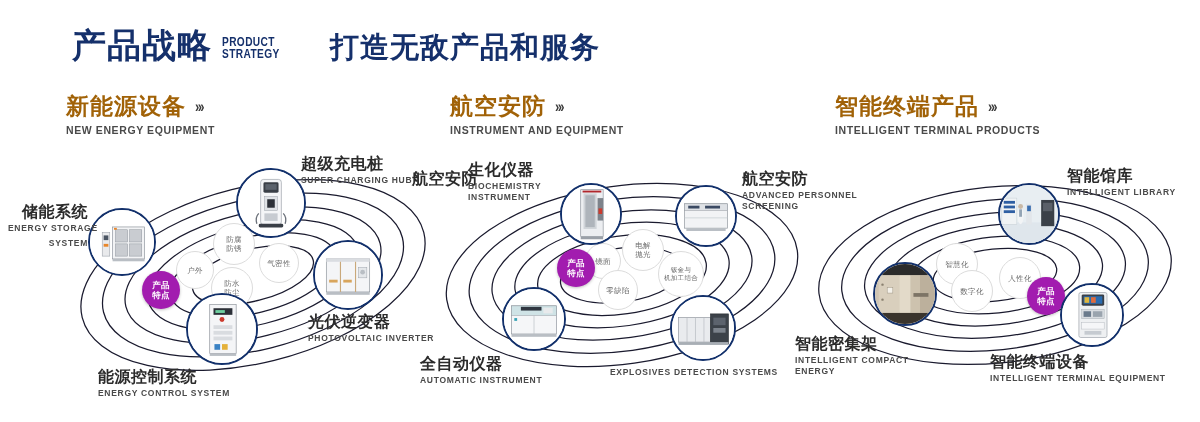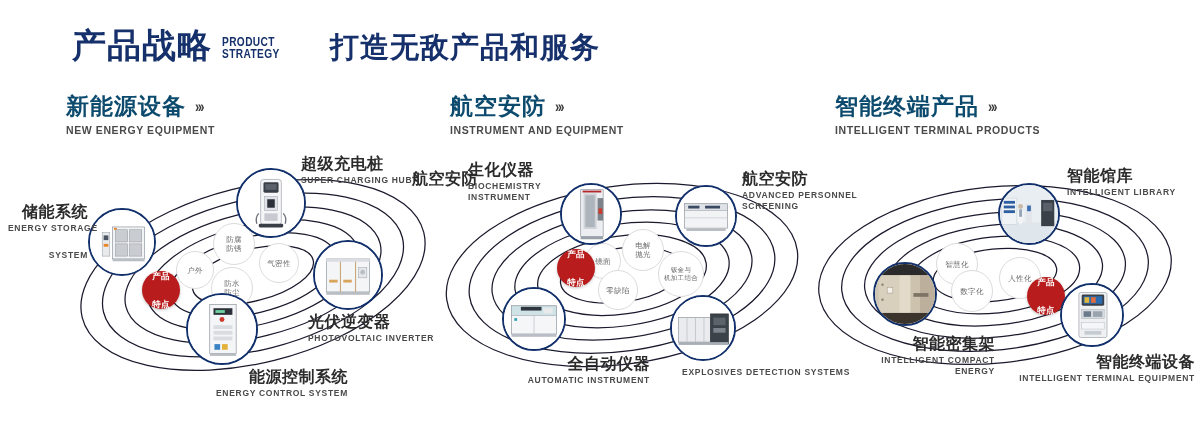--- a/index.html
+++ b/index.html
@@ -25,21 +25,21 @@
     white-space:nowrap;
   }
   .hd-sub{
     position:absolute;left:330px;top:30px;
     font-size:29px;font-weight:bold;color:#15306b;letter-spacing:1px;line-height:1.2;
   }
 
   
   .sec-head{position:absolute;}
   .sec-head .cn{
-    font-size:23px;font-weight:bold;color:#0c4a6e;letter-spacing:1px;line-height:1.1;
+    font-size:23px;font-weight:bold;color:#a16207;letter-spacing:1px;line-height:1.1;
     display:inline-block;vertical-align:middle;
   }
   .sec-head .arrows{
     display:inline-block;vertical-align:middle;margin-left:8px;
     color:#3b3b3b;font-size:16px;letter-spacing:-2px;font-weight:bold;
     transform:scaleX(.8);
   }
   .sec-head .en{
     margin-top:5px;font-size:10.5px;font-weight:bold;color:#4a4a4a;
     letter-spacing:.6px;white-space:nowrap;
@@ -62,32 +62,31 @@
   
   .feat{
     position:absolute;border-radius:50%;
     border:1px solid #dcdcdc;background:#fff;
     display:flex;align-items:center;justify-content:center;
     text-align:center;color:#6b6b6b;
     font-size:7.5px;line-height:9px;letter-spacing:.3px;
     box-sizing:border-box;
   }
   .feat.core{
-    background:#b91c1c;border:none;color:#fff;font-weight:bold;
+    background:#a21caf;border:none;color:#fff;font-weight:bold;
     font-size:8.5px;line-height:10px;
     box-shadow:0 1px 3px rgba(0,0,0,.25);
-    justify-content:space-between;
   }
 
   
   .lbl{position:absolute;white-space:nowrap;}
   .lbl .cn{font-size:16px;font-weight:bold;color:#2b2b2b;line-height:1.15;letter-spacing:.5px;}
   .lbl .en{font-size:8.5px;font-weight:bold;color:#4a4a4a;letter-spacing:.7px;line-height:1.25;margin-top:2px;}
   .lbl.right{text-align:right;}
-  .lbl.center{text-align:right;}
+  .lbl.center{text-align:left;}
 </style>
 </head>
 <body>
 
 <div class="page">
 
   <div class="header">
     <div class="hd-cn">产品战略</div>
     <div class="hd-en">
       <div>PRODUCT</div>
@@ -154,21 +153,21 @@
         <rect x="42" y="21" width="13" height="13" fill="#c9ccd1" stroke="#8b9199" stroke-width=".5"></rect>
         <rect x="27" y="36" width="13" height="13" fill="#c9ccd1" stroke="#8b9199" stroke-width=".5"></rect>
         <rect x="42" y="36" width="13" height="13" fill="#c9ccd1" stroke="#8b9199" stroke-width=".5"></rect>
         <rect x="25.5" y="19" width="3" height="2" fill="#e8862a"></rect>
         <rect x="24" y="52" width="34" height="2.5" fill="#b9bec4"></rect>
       </svg>
     </div>
     <div class="lbl right" style="left:-50px;top:48px;width:80px;">
       <div class="cn">储能系统</div>
       <div class="en">ENERGY STORAGE</div>
-      <div class="en" style="margin-top:16px">SYSTEM</div>
+      <div class="en" style="margin-top:4px">SYSTEM</div>
     </div>
 
     <div class="node" style="left:178px;top:13px;width:70px;height:70px;">
       <svg class="pic" viewBox="0 0 70 70">
         <rect x="0" y="0" width="70" height="70" fill="#ffffff"></rect>
         <rect x="24" y="10" width="22" height="48" rx="3" fill="#f4f5f7" stroke="#9aa0a8" stroke-width=".7"></rect>
         <rect x="27" y="13" width="16" height="11" rx="1.5" fill="#3a3f47"></rect>
         <rect x="29" y="15" width="12" height="6" fill="#5c636d"></rect>
         <rect x="28" y="28" width="14" height="15" fill="#dfe2e6" stroke="#9aa0a8" stroke-width=".5"></rect>
         <rect x="31" y="31" width="8" height="9" fill="#2c3038"></rect>

